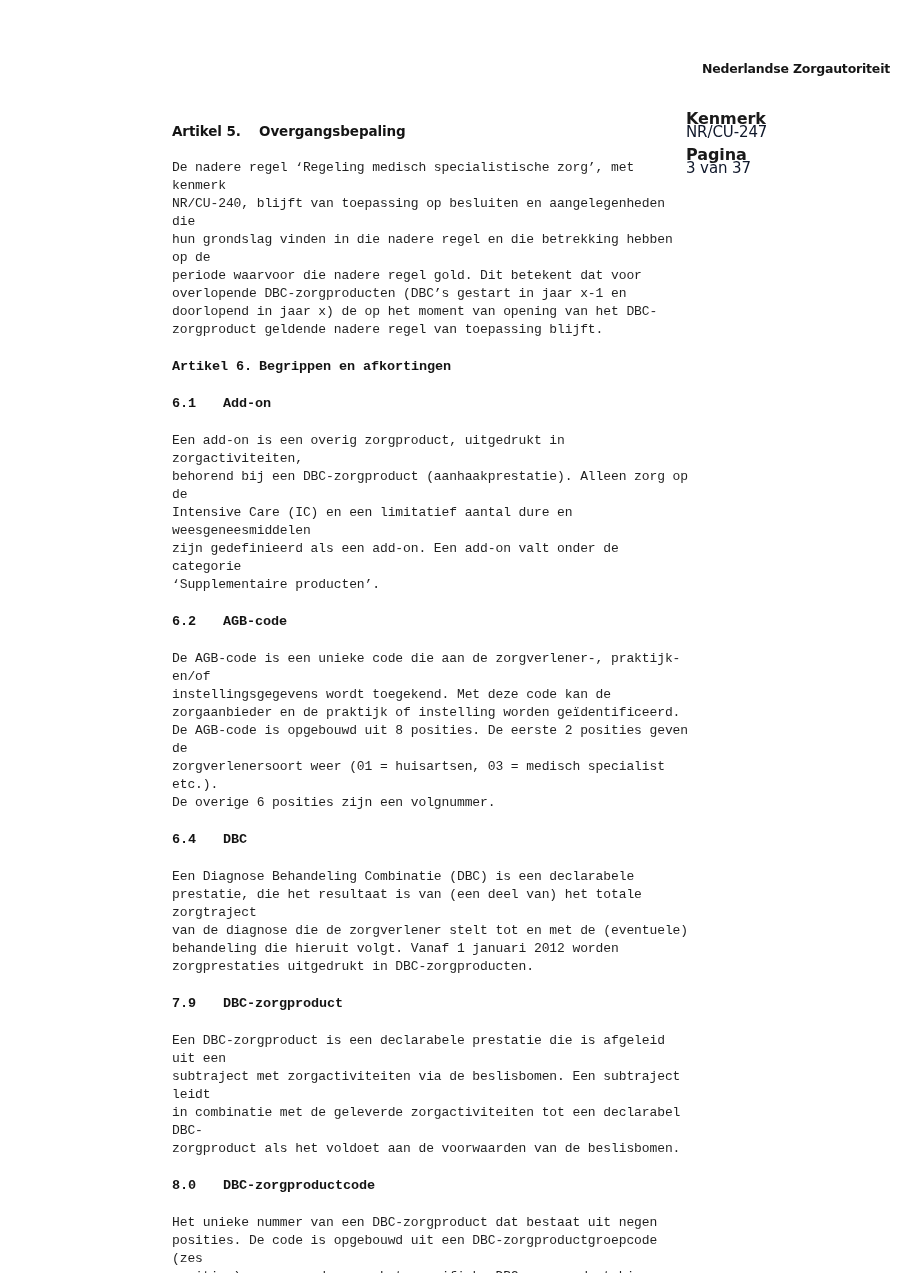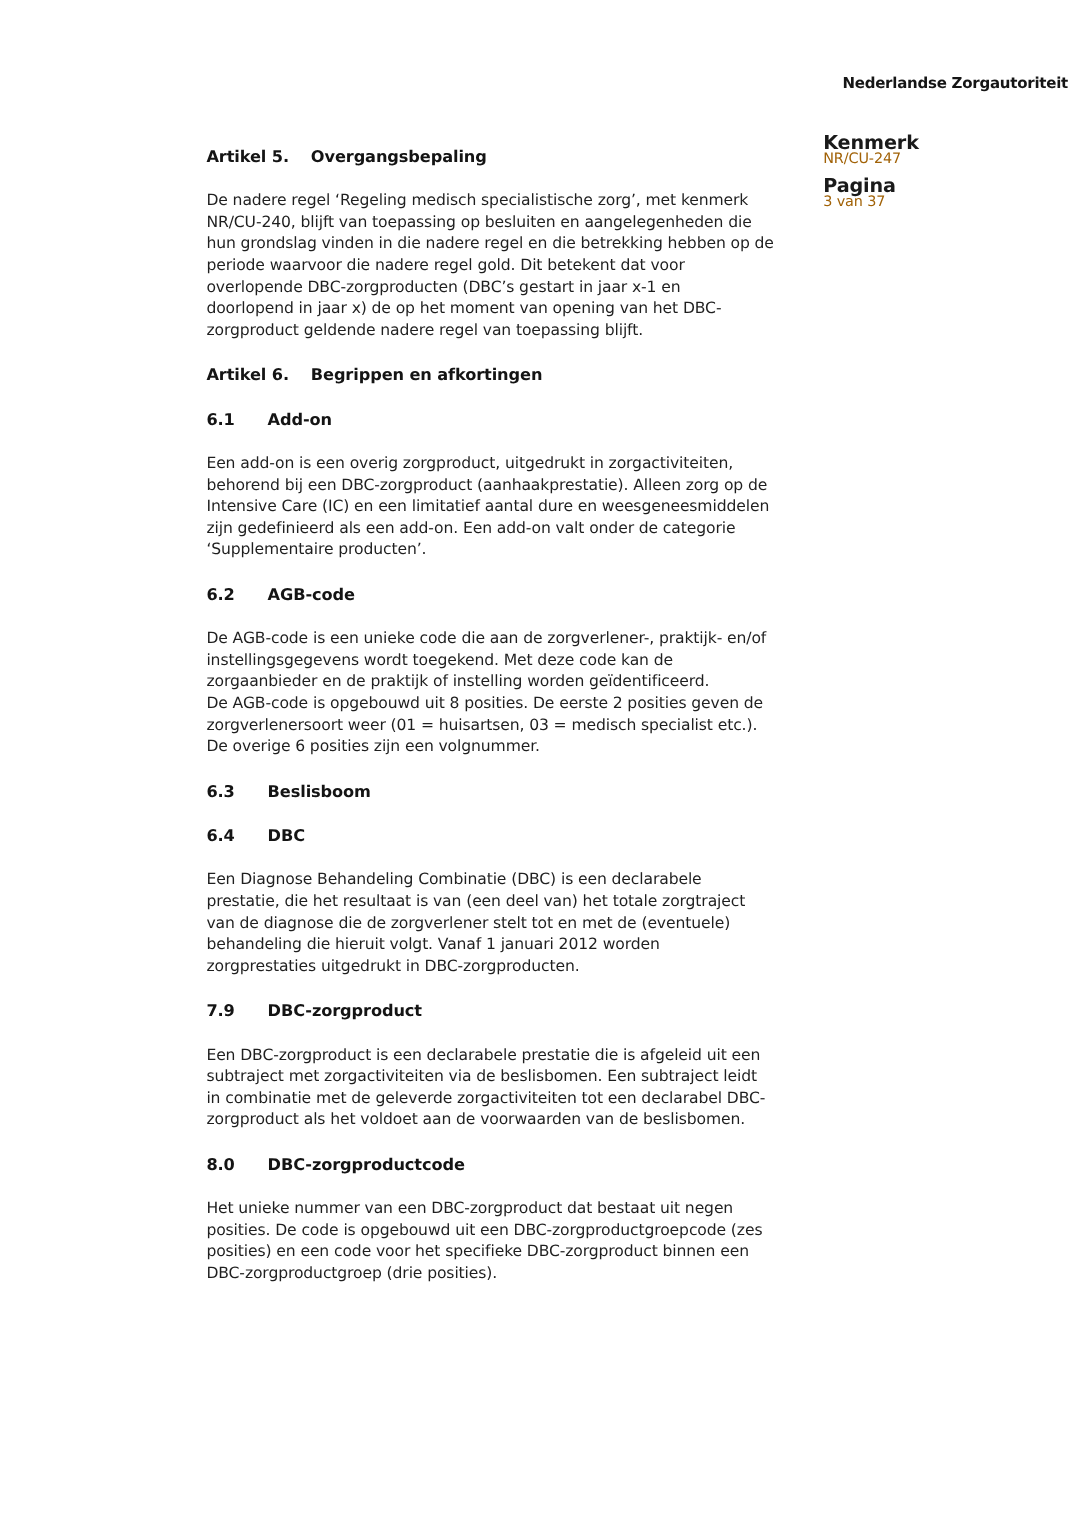--- a/index.html
+++ b/index.html
@@ -17,28 +17,28 @@
     letter-spacing: -0.2px; white-space: nowrap; margin-left: 16px;
   }
   .sidebar {
     position: absolute; left: 686px; top: 112px; width: 140px;
   }
   .meta-label {
     font-size: 16px; font-weight: bold; color: #1a1a1a;
     line-height: 13px; letter-spacing: -0.1px;
   }
   .meta-value {
-    font-size: 12px; color: #a16207;
+    font-size: 15px; color: #0f172a;
     line-height: 15px; margin-bottom: 8px; letter-spacing: -0.1px;
   }
   .content {
     position: absolute; left: 172px; top: 122px; width: 522px;
   }
   .content > * { margin: 0; }
-  .content > * + * { margin-top: 19px; }
+  .content > * + * { margin-top: 19px; font-family: Liberation Mono, monospace; }
   .hd {
     font-size: 13.5px; font-weight: bold; color: #141414;
     line-height: 18px; letter-spacing: -0.1px; white-space: nowrap;
   }
   .num { display: inline-block; }
   .num.art { min-width: 87px; }
   .num.def { min-width: 51px; }
   .body {
     font-size: 13px; line-height: 18px; color: #1f1f1f;
     letter-spacing: -0.1px;
@@ -78,21 +78,20 @@
 ‘Supplementaire producten’.</p>
 
   <h2 class="hd"><span class="num def">6.2</span><span class="ttl">AGB-code</span></h2>
   <p class="body">De AGB-code is een unieke code die aan de zorgverlener-, praktijk- en/of
 instellingsgegevens wordt toegekend. Met deze code kan de
 zorgaanbieder en de praktijk of instelling worden geïdentificeerd.
 De AGB-code is opgebouwd uit 8 posities. De eerste 2 posities geven de
 zorgverlenersoort weer (01 = huisartsen, 03 = medisch specialist etc.).
 De overige 6 posities zijn een volgnummer.</p>
 
-  <h2 class="hd"><span class="num def">6.3</span><span class="ttl">Beslisboom</span></h2>
 
   <h2 class="hd"><span class="num def">6.4</span><span class="ttl">DBC</span></h2>
   <p class="body">Een Diagnose Behandeling Combinatie (DBC) is een declarabele
 prestatie, die het resultaat is van (een deel van) het totale zorgtraject
 van de diagnose die de zorgverlener stelt tot en met de (eventuele)
 behandeling die hieruit volgt. Vanaf 1 januari 2012 worden
 zorgprestaties uitgedrukt in DBC-zorgproducten.</p>
 
   <h2 class="hd"><span class="num def">7.9</span><span class="ttl">DBC-zorgproduct</span></h2>
   <p class="body">Een DBC-zorgproduct is een declarabele prestatie die is afgeleid uit een

